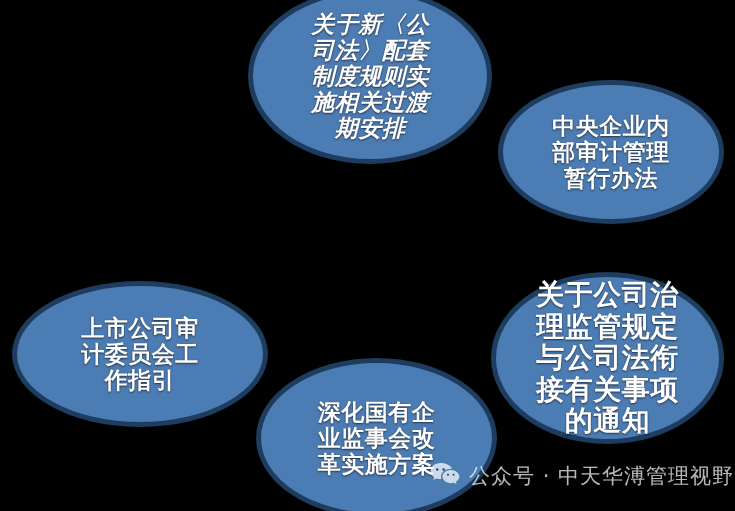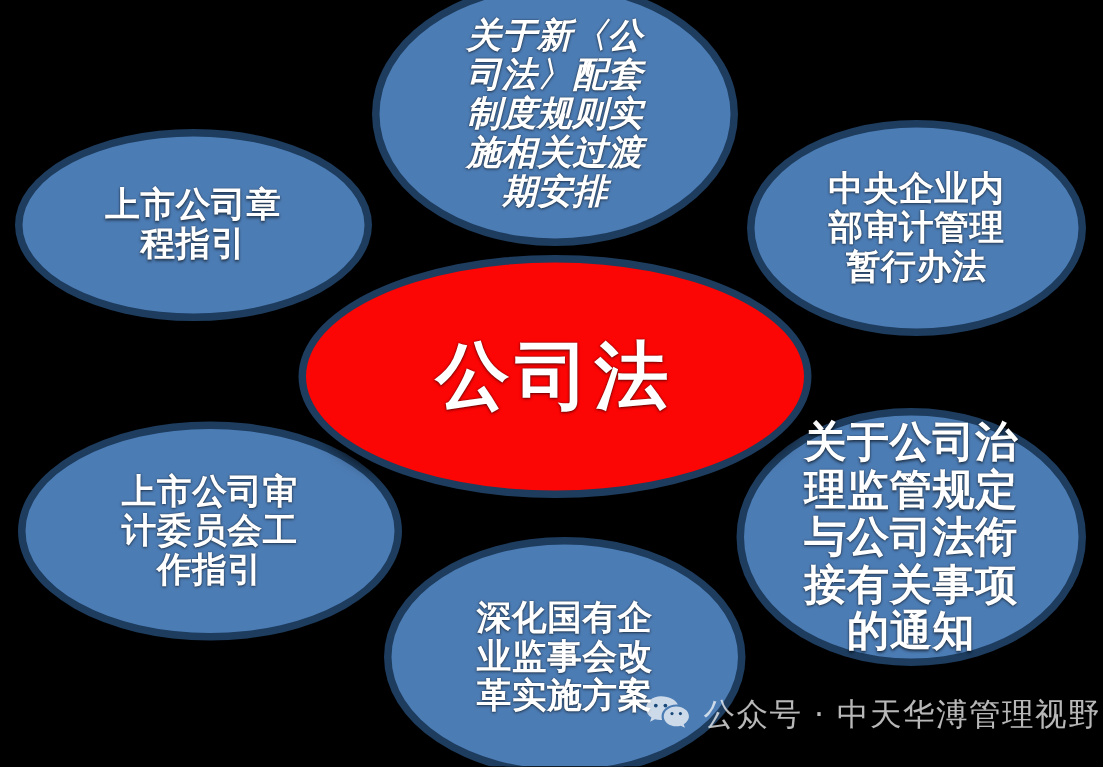--- a/index.html
+++ b/index.html
@@ -61,39 +61,34 @@
 
   #node-top-center .label   { font-size: 23px; font-style: italic; }
   #node-bottom-right .label { font-size: 28px; }
 
   
   #watermark {
     position: absolute;
     left: 430px;
     top: 462px;
     display: flex;
-    align-items: center;
     gap: 9px;
     color: rgba(255,255,255,0.72);
     font-size: 21px;
     letter-spacing: 1px;
     pointer-events: none;
   }
   #watermark .wm-text { white-space: nowrap; }
   .wechat-icon { display: block; }
 </style>
 </head>
 <body>
 
 <div id="stage">
 
-  <div class="node satellite" id="node-top-left">
-    <span class="label">上市公司章
-程指引</span>
-  </div>
 
   <div class="node satellite" id="node-top-center">
     <span class="label">关于新〈公
 司法〉配套
 制度规则实
 施相关过渡
 期安排</span>
   </div>
 
   <div class="node satellite" id="node-bottom-left">
@@ -115,23 +110,20 @@
   </div>
 
   <div class="node satellite" id="node-bottom-right">
     <span class="label">关于公司治
 理监管规定
 与公司法衔
 接有关事项
 的通知</span>
   </div>
 
-  <div class="node hub" id="node-center">
-    <span class="label">公司法</span>
-  </div>
 
   <div id="watermark">
     <span>
       <svg class="wechat-icon" width="30" height="26" viewBox="0 0 30 26" aria-hidden="true">
         <g fill="rgba(255,255,255,0.72)">
           <path d="M10.6 1.1C5.1 1.1 0.7 4.7 0.7 9.1c0 2.5 1.4 4.7 3.6 6.2l-0.9 2.8 3.2-1.6c1.2 0.35 2.5 0.55 3.9 0.55 0.3 0 0.6-0.01 0.9-0.03-0.25-0.75-0.38-1.53-0.38-2.33 0-4.4 4.4-7.95 9.85-7.95 0.35 0 0.7 0.02 1.04 0.05C20.9 3.65 16.2 1.1 10.6 1.1z"></path>
           <path d="M29.3 14.6c0-3.65-3.75-6.6-8.4-6.6s-8.4 2.95-8.4 6.6c0 3.65 3.75 6.6 8.4 6.6 1.05 0 2.05-0.15 2.98-0.43l2.72 1.38-0.77-2.35c1.95-1.22 3.47-3.15 3.47-5.2z"></path>
         </g>
         <g fill="#1b4a7a">
           <circle cx="7.2" cy="7.4" r="1.25"></circle>

